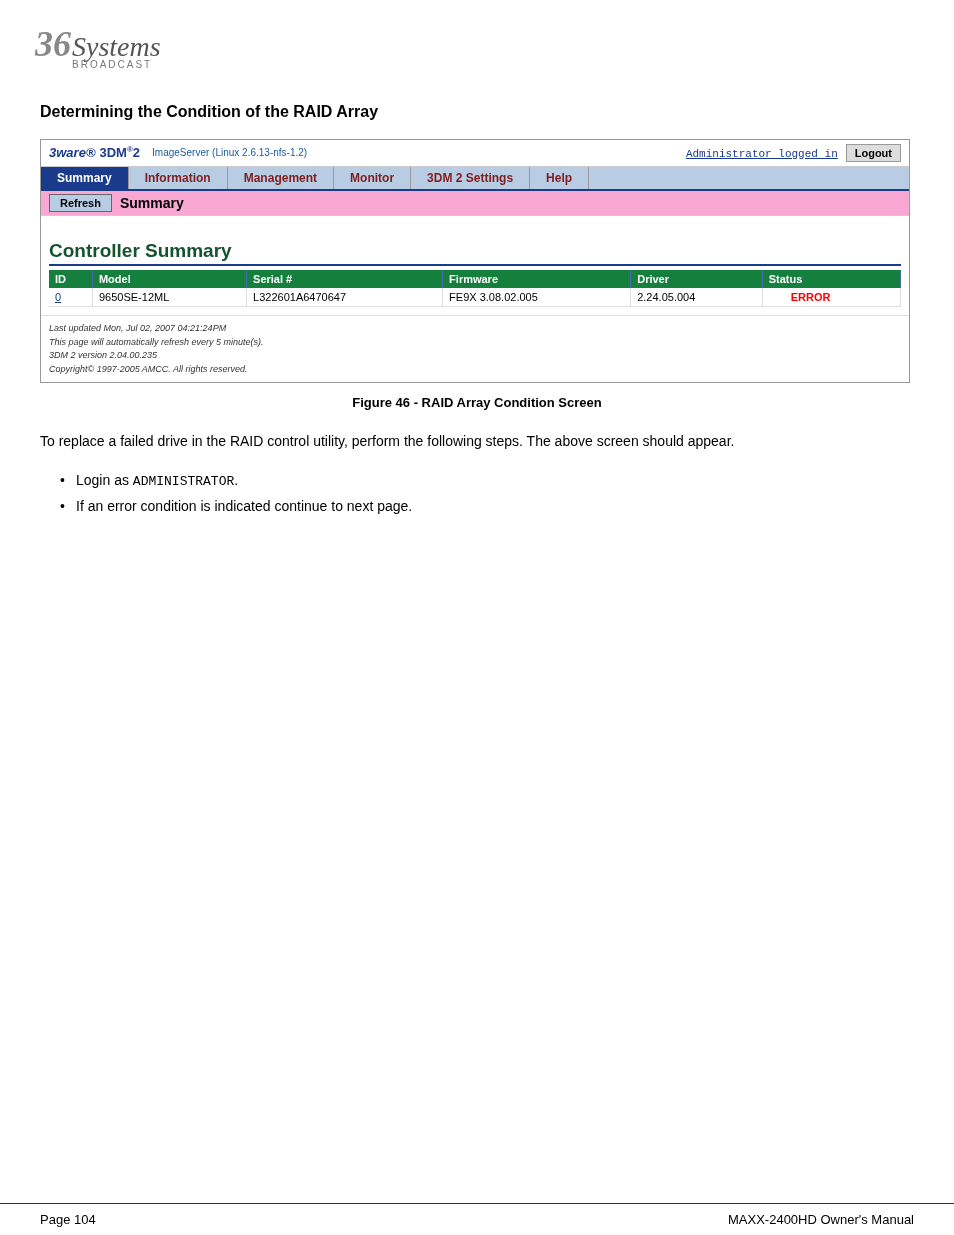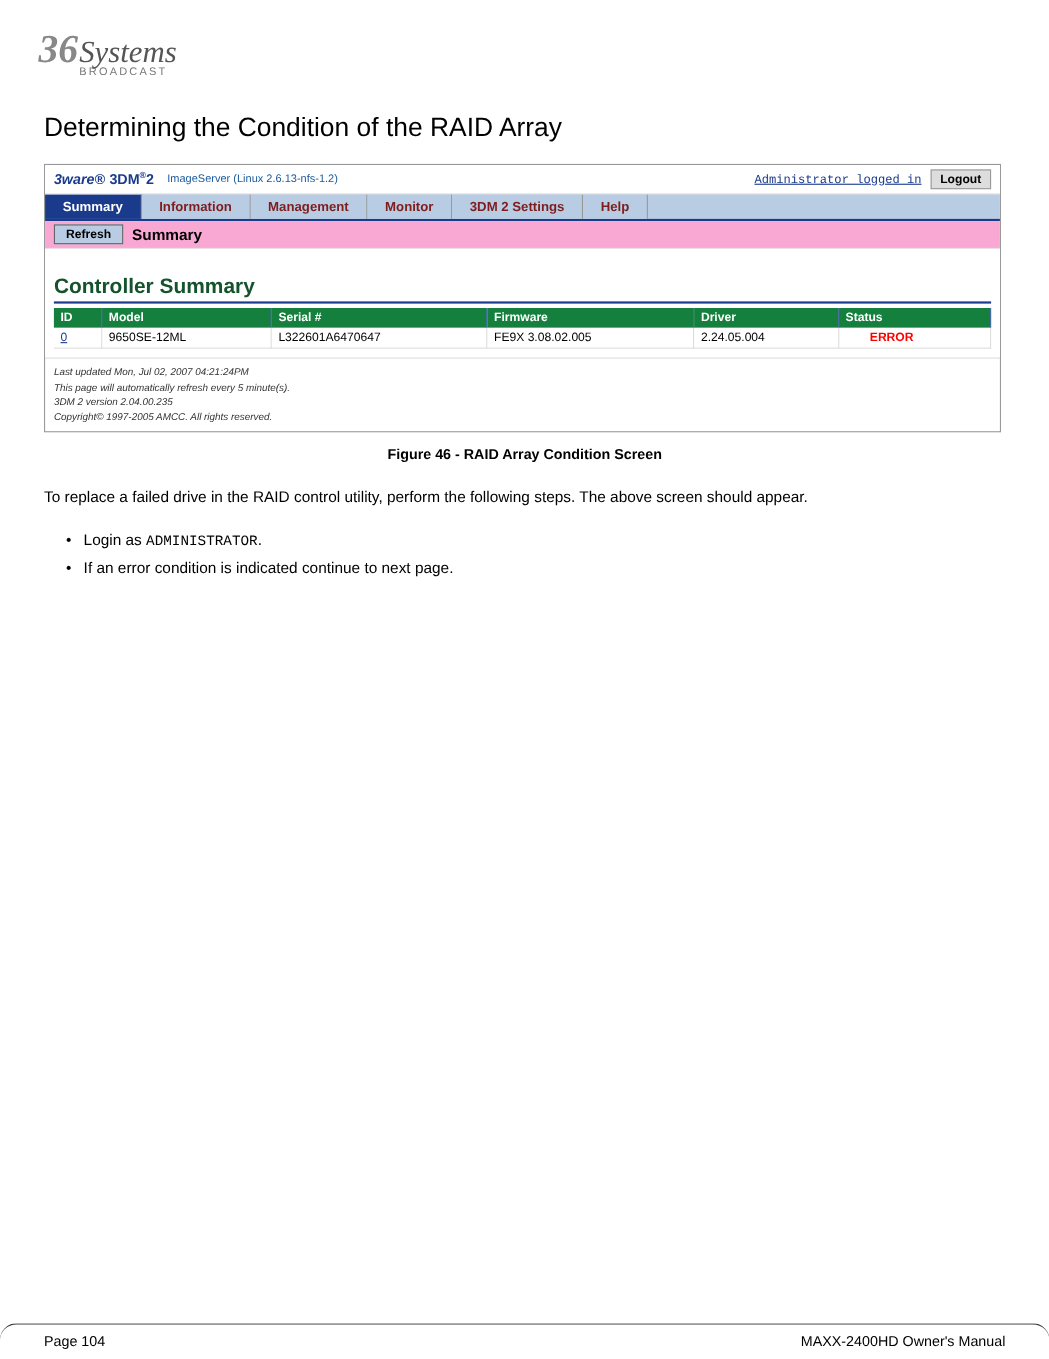--- a/index.html
+++ b/index.html
@@ -22,22 +22,22 @@
       align-items: center;
     }
 
     
     .main-content {
       padding: 20px 40px 40px 40px;
     }
 
     
     .page-title {
-      font-size: 24px;
-      font-weight: normal;
+      font-size: 16px;
+      font-weight: bold;
       margin-bottom: 18px;
     }
 
     
     .raid-interface {
       border: 1px solid #999;
       background: #fff;
       width: 870px;
       margin-bottom: 12px;
     }
@@ -248,21 +248,20 @@
     .page-footer {
       position: absolute;
       bottom: 0;
       left: 0;
       right: 0;
       border-top: 1px solid #333;
       padding: 8px 40px;
       display: flex;
       justify-content: space-between;
       font-size: 13px;
-      border-radius: 15px;
     }
   </style>
 </head>
 <body>
 
 <div class="logo-area">
   <div class="logo-svg-wrap">
     <svg width="160" height="55" viewBox="0 0 160 55">
 
       <text x="5" y="38" font-family="Times New Roman, serif" font-style="italic" font-size="36" fill="#888" font-weight="bold">36</text>

